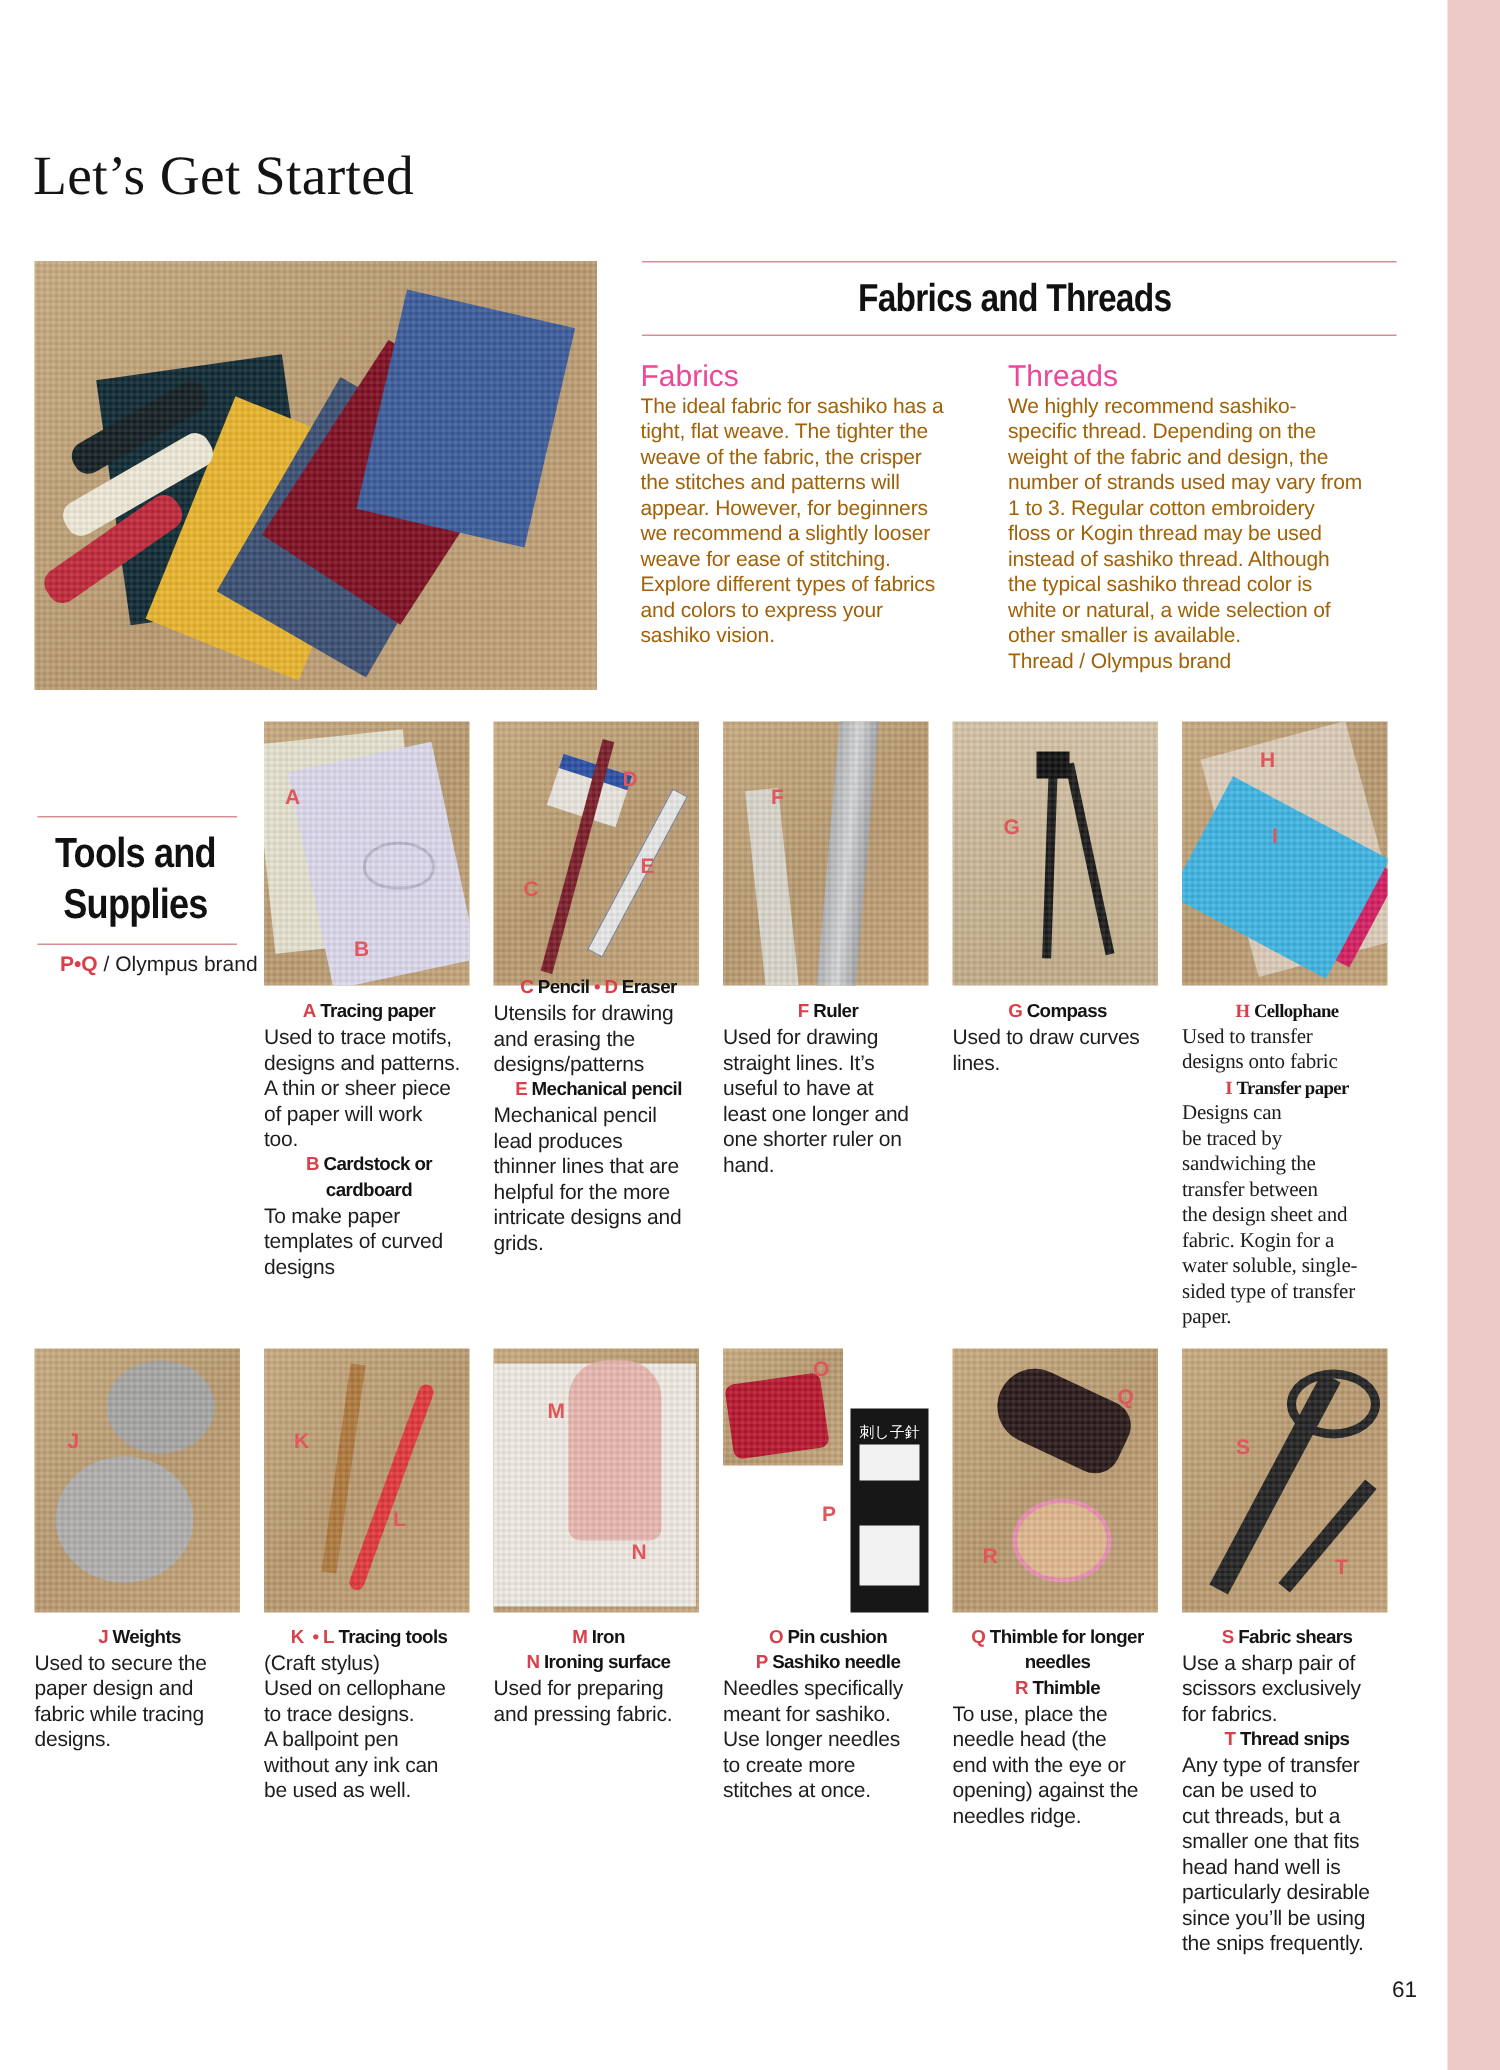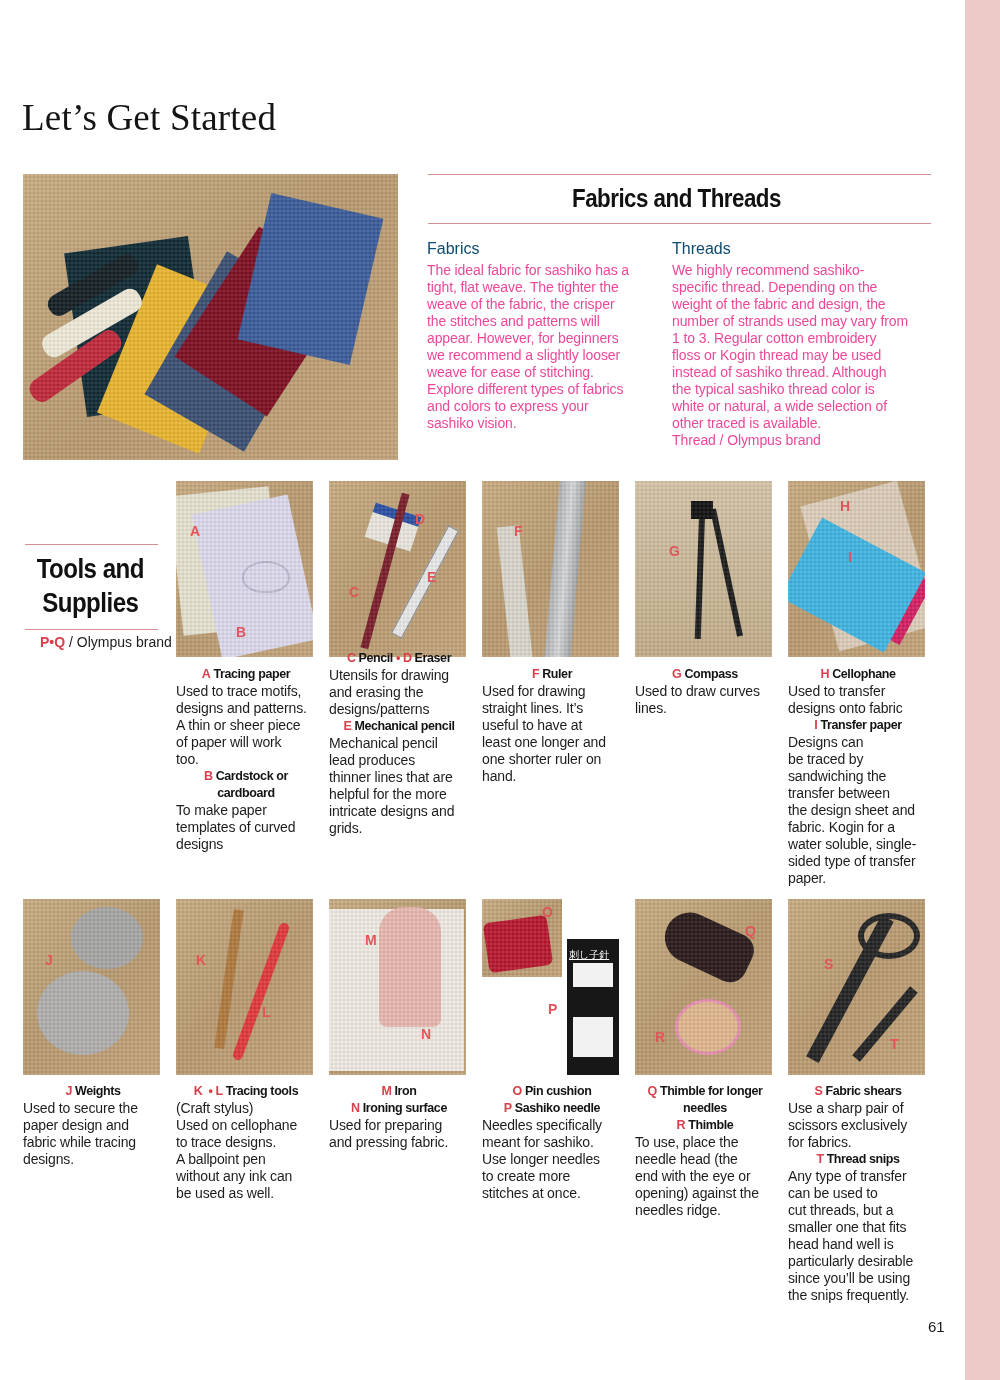--- a/index.html
+++ b/index.html
@@ -12,22 +12,22 @@
   .page-title { position: absolute; left: 22px; top: 96px; font-family: "Liberation Serif", "DejaVu Serif", serif; font-size: 37px; color: #141414; letter-spacing: 0.2px; }
 
   .hero { position: absolute; left: 23px; top: 174px; width: 375px; height: 286px; background: #c9b28f; overflow: hidden; }
   .photo { position: absolute; overflow: hidden; background: linear-gradient(135deg, #c9ac82 0%, #b89a70 50%, #c4a57c 100%); }
   .photo::after { content: ""; position: absolute; inset: 0; background-image: repeating-linear-gradient(0deg, rgba(255,255,255,0.06) 0 2px, rgba(0,0,0,0.04) 2px 4px), repeating-linear-gradient(90deg, rgba(255,255,255,0.05) 0 2px, rgba(0,0,0,0.04) 2px 4px); pointer-events: none; }
   .shape { position: absolute; }
   .plabel { position: absolute; color: #e0565a; font-weight: bold; font-size: 14px; font-family: "Liberation Sans", sans-serif; z-index: 2; }
 
   .rule { position: absolute; height: 1px; background: #d58f92; }
   .section-title { position: absolute; font-weight: bold; font-family: "Liberation Sans", sans-serif; letter-spacing: -0.6px; color: #111; transform-origin: left top; }
-  .sub-head { position: absolute; font-size: 16px; font-weight: 500; color: #0c4a6e; }
-  .body-text { position: absolute; font-size: 14px; line-height: 17px; color: #ec4899; letter-spacing: -0.1px; }
+  .sub-head { position: absolute; font-size: 20px; font-weight: 500; color: #ec4899; }
+  .body-text { position: absolute; font-size: 14px; line-height: 17px; color: #a16207; letter-spacing: -0.1px; }
 
   .caption { position: absolute; width: 140px; font-size: 14px; line-height: 17px; color: #1d1d1d; letter-spacing: -0.15px; }
   .cap-head { font-weight: bold; font-size: 12.5px; letter-spacing: -0.4px; color: #141414; text-align: center; }
   .cap-letter { color: #d9404a; font-weight: bold; margin-right: 3px; }
   .cap-sep { color: #d9404a; font-weight: bold; margin: 0 3px; }
   .brand-line { position: absolute; left: 40px; top: 634px; font-size: 14px; color: #1d1d1d; }
   .brand-line .red { color: #d9404a; font-weight: bold; }
   .page-number { position: absolute; left: 928px; top: 1318px; font-size: 15px; color: #1a1a1a; }
 </style>
 </head>
@@ -70,21 +70,21 @@
 <div class="body-text" style="left:672px;top:262px;width:260px;">
   <div>We highly recommend sashiko-</div>
   <div>specific thread. Depending on the</div>
   <div>weight of the fabric and design, the</div>
   <div>number of strands used may vary from</div>
   <div>1 to 3. Regular cotton embroidery</div>
   <div>floss or Kogin thread may be used</div>
   <div>instead of sashiko thread. Although</div>
   <div>the typical sashiko thread color is</div>
   <div>white or natural, a wide selection of</div>
-  <div>other traced is available.</div>
+  <div>other smaller is available.</div>
   <div>Thread / Olympus brand</div>
 </div>
 
 <div class="rule" style="left:25px;top:544px;width:133px;"></div>
 <div class="section-title" style="left:0;top:552px;width:210px;text-align:center;font-size:28px;line-height:34px;transform:scaleX(0.86);transform-origin:left top;">
   <div>Tools and</div>
   <div>Supplies</div>
 </div>
 <div class="rule" style="left:25px;top:629px;width:133px;"></div>
 <div class="brand-line">
@@ -165,21 +165,21 @@
   <div>one shorter ruler on</div>
   <div>hand.</div>
 </div>
 
 <div class="caption" style="left:635px;top:666px;">
   <div class="cap-head"><span class="cap-letter">G</span><span>Compass</span></div>
   <div>Used to draw curves</div>
   <div>lines.</div>
 </div>
 
-<div class="caption" style="left:788px;top:666px;">
+<div class="caption" style="left:788px;top:666px;font-family:Liberation Serif, serif;">
   <div class="cap-head"><span class="cap-letter">H</span><span>Cellophane</span></div>
   <div>Used to transfer</div>
   <div>designs onto fabric</div>
   <div class="cap-head"><span class="cap-letter">I</span><span>Transfer paper</span></div>
   <div>Designs can</div>
   <div>be traced by</div>
   <div>sandwiching the</div>
   <div>transfer between</div>
   <div>the design sheet and</div>
   <div>fabric. Kogin for a</div>
@@ -206,21 +206,21 @@
   <div class="shape" style="left:50px;top:8px;width:62px;height:120px;background:#e8b8b0;border-radius:25px 25px 8px 8px;"></div>
   <span class="plabel" style="left:36px;top:33px;">M</span>
   <span class="plabel" style="left:92px;top:127px;">N</span>
 </div>
 
 <div class="shape" style="left:482px;top:899px;width:137px;height:176px;">
   <div class="photo" style="left:0;top:0;width:80px;height:78px;">
     <div class="shape" style="left:4px;top:20px;width:64px;height:50px;background:#b8172f;border-radius:6px;transform:rotate(-8deg);"></div>
   </div>
   <div class="shape" style="left:85px;top:40px;width:52px;height:136px;background:#171717;">
-    <div class="shape" style="left:2px;top:9px;width:48px;font-size:10px;color:#fff;text-align:left;text-decoration:underline;">刺し子針</div>
+    <div class="shape" style="left:2px;top:9px;width:48px;font-size:10px;color:#fff;text-align:center;">刺し子針</div>
     <div class="shape" style="left:6px;top:24px;width:40px;height:24px;background:#f2f2f2;"></div>
     <div class="shape" style="left:6px;top:78px;width:40px;height:40px;background:#f2f2f2;"></div>
   </div>
   <span class="plabel" style="left:60px;top:5px;">O</span>
   <span class="plabel" style="left:66px;top:102px;">P</span>
 </div>
 
 <div class="photo" style="left:635px;top:899px;width:137px;height:176px;">
   <div class="shape" style="left:28px;top:22px;width:90px;height:50px;background:#2a1a1a;border-radius:30px 20px 20px 30px;transform:rotate(25deg);"></div>
   <div class="shape" style="left:40px;top:100px;width:60px;height:50px;background:#e0b78e;border:3px solid #e88fb0;border-radius:50%;"></div>

